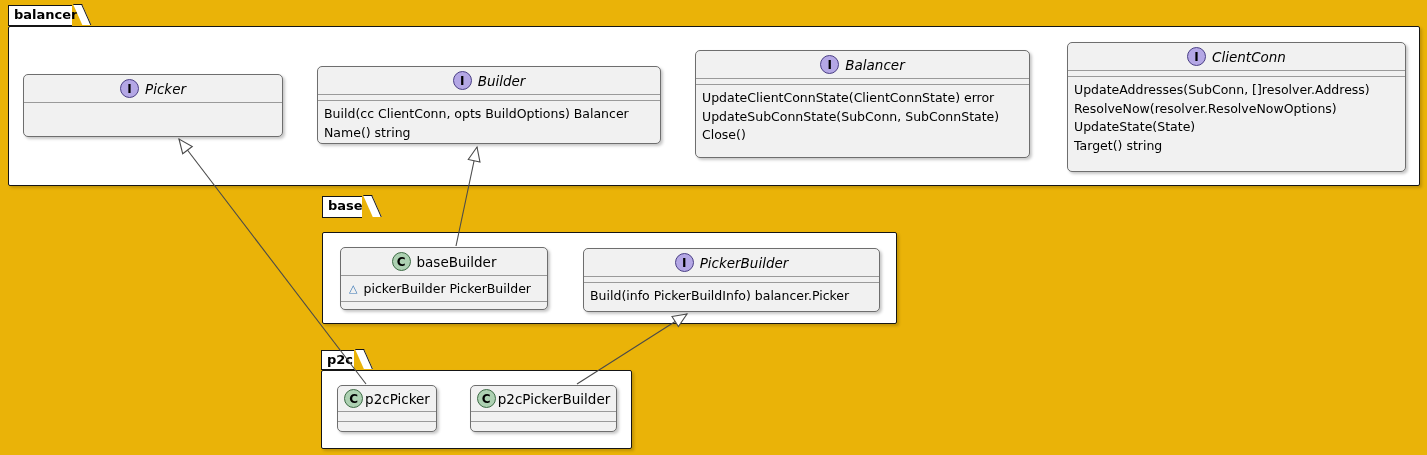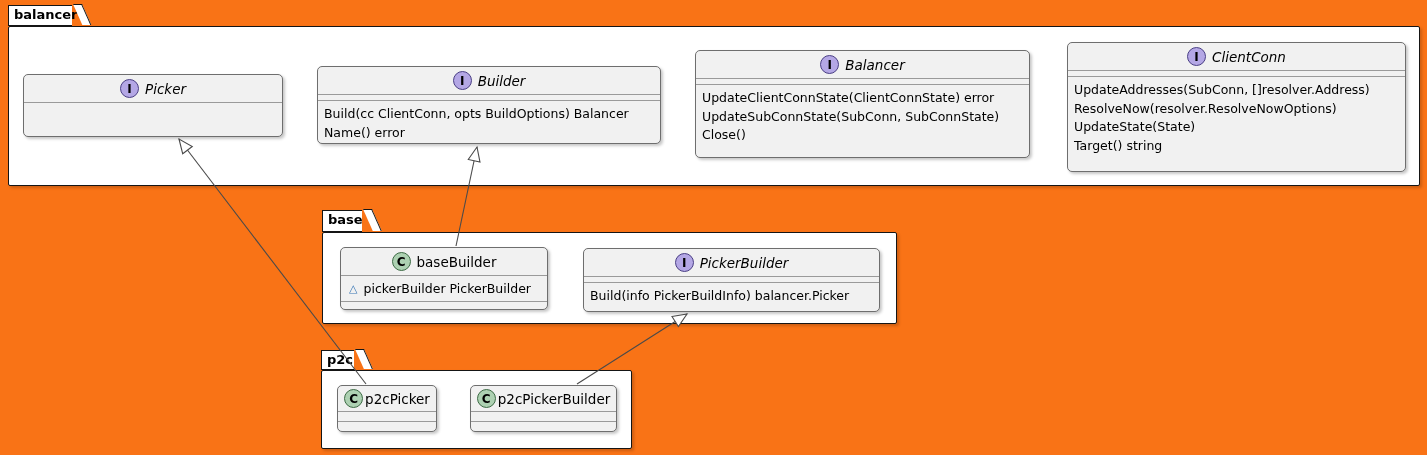--- a/index.html
+++ b/index.html
@@ -1,19 +1,19 @@
 <!DOCTYPE html>
 <html><head>
 <meta charset="utf-8">
 <style>
   html,body { margin:0; padding:0; background:#ffffff; }
   #canvas {
     position:relative; width:1427px; height:455px;
     font-family:"DejaVu Sans","Liberation Sans",sans-serif;
-    color:#000; background:#f97316; overflow:hidden;
+    color:#000; background:#eab308; overflow:hidden;
   }
   
   .pkg-body {
     position:absolute; background:#fff;
     border:1.6px solid #151515; border-radius:2px;
     box-shadow:2px 2px 3px rgba(0,0,0,.18);
     box-sizing:border-box; z-index:1;
   }
   .pkg-tab {
     position:absolute; background:#fff;
@@ -69,21 +69,21 @@
 <body>
 
 <div id="canvas">
 
   <div class="pkg-body" style="left:8px; top:26px; width:1412px; height:160px;"></div>
   <div class="pkg-tab" style="left:8px; top:5px; width:64px; height:21px;">
     <span>balancer</span>
   </div>
 
   <div class="pkg-body" style="left:322px; top:232px; width:575px; height:92px;"></div>
-  <div class="pkg-tab" style="left:322px; top:210px; width:40px; height:22px;">
+  <div class="pkg-tab" style="left:322px; top:196px; width:40px; height:22px;">
     <span>base</span>
   </div>
 
   <div class="pkg-body" style="left:321px; top:370px; width:311px; height:79px;"></div>
   <div class="pkg-tab" style="left:321px; top:350px; width:33px; height:20px;">
     <span>p2c</span>
   </div>
 
   <div class="cls iface" style="left:23px; top:74px; width:260px; height:63px;">
     <div class="cls-title">
@@ -94,21 +94,21 @@
   </div>
 
   <div class="cls iface" style="left:317px; top:66px; width:344px; height:78px;">
     <div class="cls-title">
       <span class="spot spot-i">I</span>
       <span class="cls-name">Builder</span>
     </div>
     <div class="cmp cmp-empty-thin"></div>
     <div class="cmp cmp-methods">
       <div>Build(cc ClientConn, opts BuildOptions) Balancer</div>
-      <div>Name() error</div>
+      <div>Name() string</div>
     </div>
   </div>
 
   <div class="cls iface" style="left:695px; top:50px; width:335px; height:108px;">
     <div class="cls-title">
       <span class="spot spot-i">I</span>
       <span class="cls-name">Balancer</span>
     </div>
     <div class="cmp cmp-empty-thin"></div>
     <div class="cmp cmp-methods">

